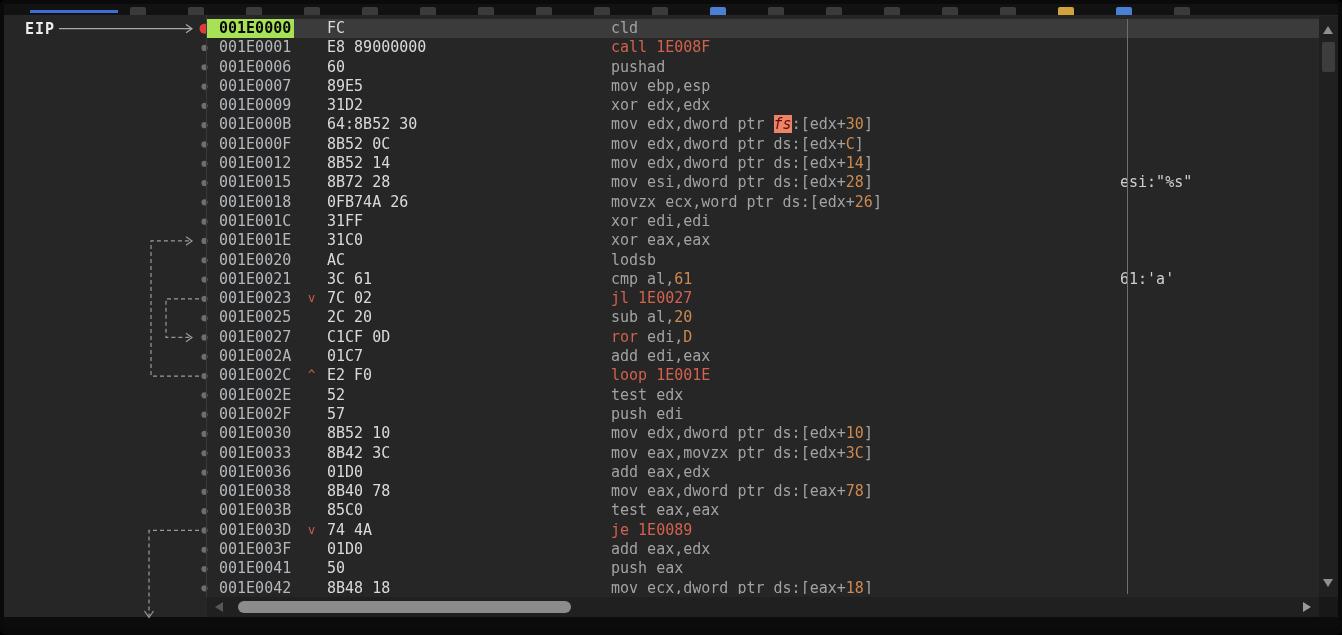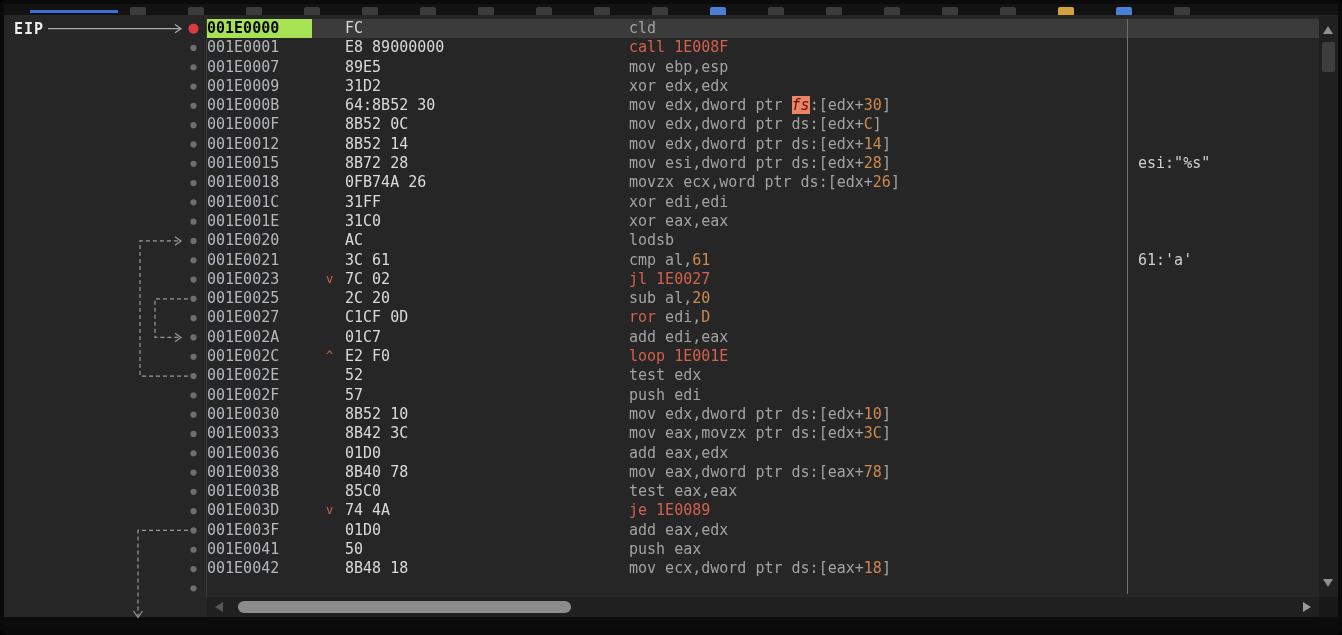--- a/index.html
+++ b/index.html
@@ -10,30 +10,30 @@
     font-family:"DejaVu Sans Mono","Liberation Mono",monospace;
   }
   #main{position:absolute;left:4px;top:4px;width:1334px;height:623px;background:#262626;overflow:hidden;}
   
   #topstrip{position:absolute;left:0;top:0;width:1334px;height:11px;background:#121212;}
   .tbstub{position:absolute;top:3px;width:16px;height:8px;border-radius:2px 2px 0 0;}
   #accentline{position:absolute;left:26px;top:6px;width:88px;height:3px;background:#3e6ed2;}
   
   #bottomband{position:absolute;left:0;top:613px;width:1334px;height:10px;background:#0c0c0c;}
   
-  #gutter{position:absolute;left:0;top:0;width:219px;height:623px;padding-left:45px;}
+  #gutter{position:absolute;left:11px;top:0;width:219px;height:623px;padding-left:45px;}
   #gutter-svg{position:absolute;left:0;top:0;}
   #eip{position:absolute;left:10px;top:16px;font-size:15px;font-weight:bold;color:#ececec;letter-spacing:1px;}
   #gutterline{position:absolute;left:202px;top:11px;width:1px;height:582px;background:#3a3a3a;}
   
   #rows{position:absolute;left:203px;top:15px;width:1112px;height:575px;overflow:hidden;
         font-size:15px;line-height:19.3px;}
   .drow{display:flex;height:19.3px;white-space:pre;}
   .drow.sel{background:#3b3b3b;}
-  .c-addr{width:105px;padding-left:0;color:#b4b8bc;flex:none;}
+  .c-addr{width:87px;padding-left:12px;color:#b4b8bc;flex:none;}
   .drow.sel .c-addr{background:#a7e154;color:#060606;font-weight:bold;}
   .c-glyph{width:33px;padding-left:14px;color:#d2614d;font-size:12px;flex:none;}
   .c-bytes{width:284px;color:#dadada;flex:none;}
   .c-instr{width:500px;flex:none;}
   .c-comment{padding-left:9px;color:#cfcfcf;flex:none;}
   .tk-a{color:#a3a3a3;}
   .tk-r{color:#d2614d;margin-top:28px;}
   .tk-n{color:#cc8a50;}
   .tk-h{background:#ed8468;color:#5c0f06;font-style:italic;}
   
@@ -125,20 +125,21 @@
           <path d="M129.5,607 L134,613.5 L138.5,607" fill="none" stroke="#9a9a9a" stroke-width="1.2"></path>
         </svg>
       <div id="eip">EIP</div>
     </div>
 
     <div id="gutterline"></div>
 
     <div id="rows">
         <div class="drow sel"><div class="c-addr">001E0000</div><div class="c-glyph"></div><div class="c-bytes">FC</div><div class="c-instr"><span class="tk-a">cld</span></div><div class="c-comment"></div></div>
         <div class="drow"><div class="c-addr">001E0001</div><div class="c-glyph"></div><div class="c-bytes">E8 89000000</div><div class="c-instr"><span class="tk-r">call 1E008F</span></div><div class="c-comment"></div></div>
+        <div class="drow"><div class="c-addr">001E0006</div><div class="c-glyph"></div><div class="c-bytes">60</div><div class="c-instr"><span class="tk-a">pushad</span></div><div class="c-comment"></div></div>
         <div class="drow"><div class="c-addr">001E0007</div><div class="c-glyph"></div><div class="c-bytes">89E5</div><div class="c-instr"><span class="tk-a">mov ebp,esp</span></div><div class="c-comment"></div></div>
         <div class="drow"><div class="c-addr">001E0009</div><div class="c-glyph"></div><div class="c-bytes">31D2</div><div class="c-instr"><span class="tk-a">xor edx,edx</span></div><div class="c-comment"></div></div>
         <div class="drow"><div class="c-addr">001E000B</div><div class="c-glyph"></div><div class="c-bytes">64:8B52 30</div><div class="c-instr"><span class="tk-a">mov edx,dword ptr </span><span class="tk-h">fs</span><span class="tk-a">:[edx+</span><span class="tk-n">30</span><span class="tk-a">]</span></div><div class="c-comment"></div></div>
         <div class="drow"><div class="c-addr">001E000F</div><div class="c-glyph"></div><div class="c-bytes">8B52 0C</div><div class="c-instr"><span class="tk-a">mov edx,dword ptr ds:[edx+</span><span class="tk-n">C</span><span class="tk-a">]</span></div><div class="c-comment"></div></div>
         <div class="drow"><div class="c-addr">001E0012</div><div class="c-glyph"></div><div class="c-bytes">8B52 14</div><div class="c-instr"><span class="tk-a">mov edx,dword ptr ds:[edx+</span><span class="tk-n">14</span><span class="tk-a">]</span></div><div class="c-comment"></div></div>
         <div class="drow"><div class="c-addr">001E0015</div><div class="c-glyph"></div><div class="c-bytes">8B72 28</div><div class="c-instr"><span class="tk-a">mov esi,dword ptr ds:[edx+</span><span class="tk-n">28</span><span class="tk-a">]</span></div><div class="c-comment">esi:"%s"</div></div>
         <div class="drow"><div class="c-addr">001E0018</div><div class="c-glyph"></div><div class="c-bytes">0FB74A 26</div><div class="c-instr"><span class="tk-a">movzx ecx,word ptr ds:[edx+</span><span class="tk-n">26</span><span class="tk-a">]</span></div><div class="c-comment"></div></div>
         <div class="drow"><div class="c-addr">001E001C</div><div class="c-glyph"></div><div class="c-bytes">31FF</div><div class="c-instr"><span class="tk-a">xor edi,edi</span></div><div class="c-comment"></div></div>
         <div class="drow"><div class="c-addr">001E001E</div><div class="c-glyph"></div><div class="c-bytes">31C0</div><div class="c-instr"><span class="tk-a">xor eax,eax</span></div><div class="c-comment"></div></div>
         <div class="drow"><div class="c-addr">001E0020</div><div class="c-glyph"></div><div class="c-bytes">AC</div><div class="c-instr"><span class="tk-a">lodsb</span></div><div class="c-comment"></div></div>

